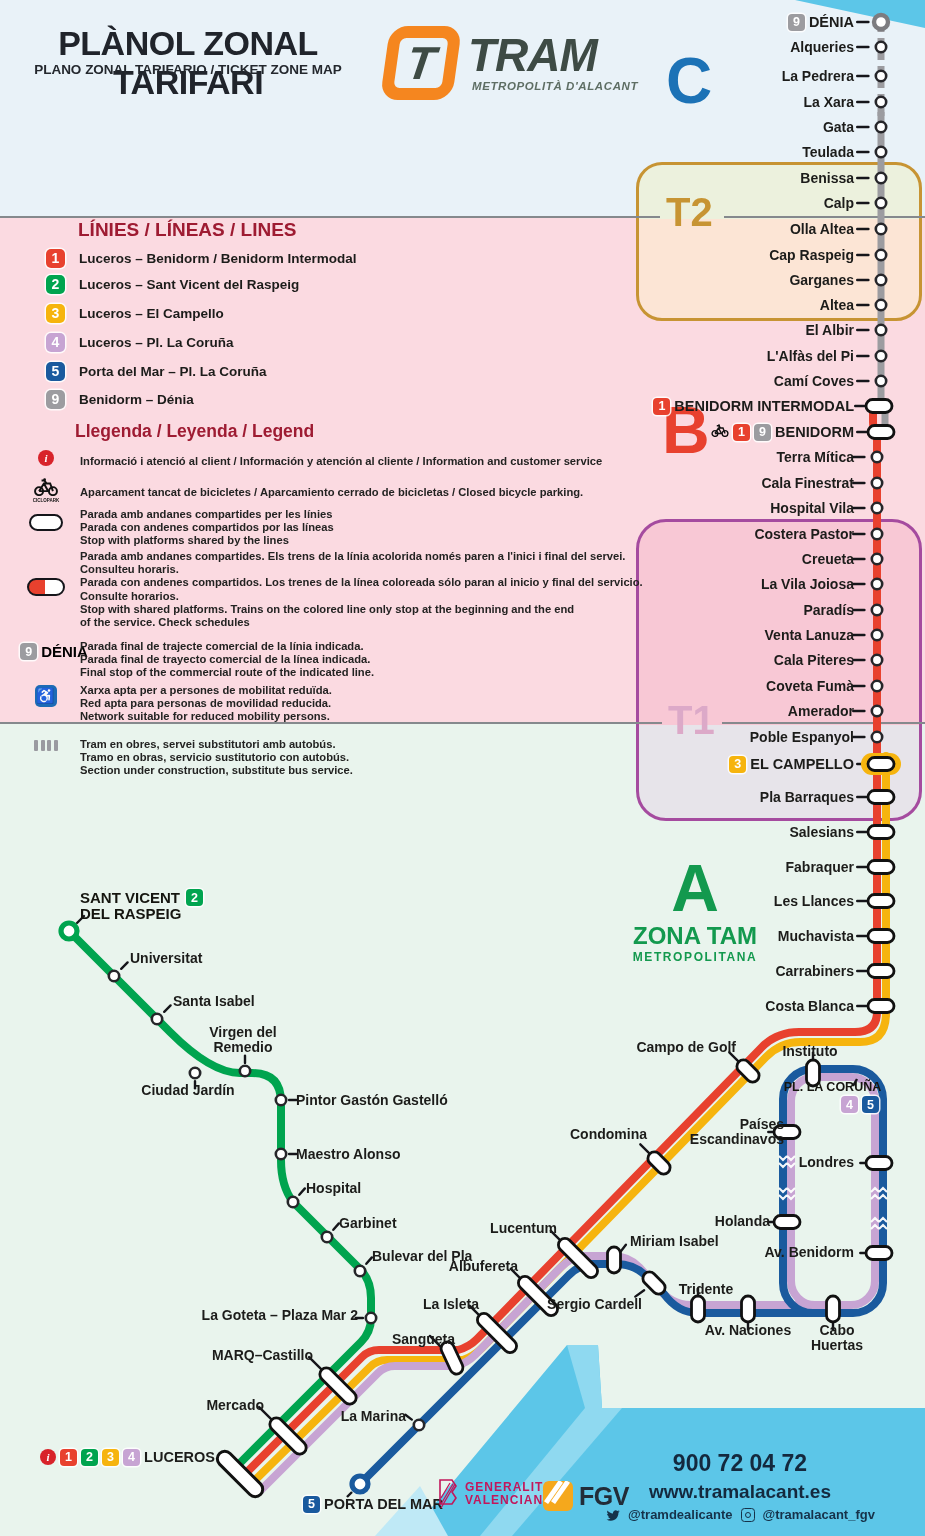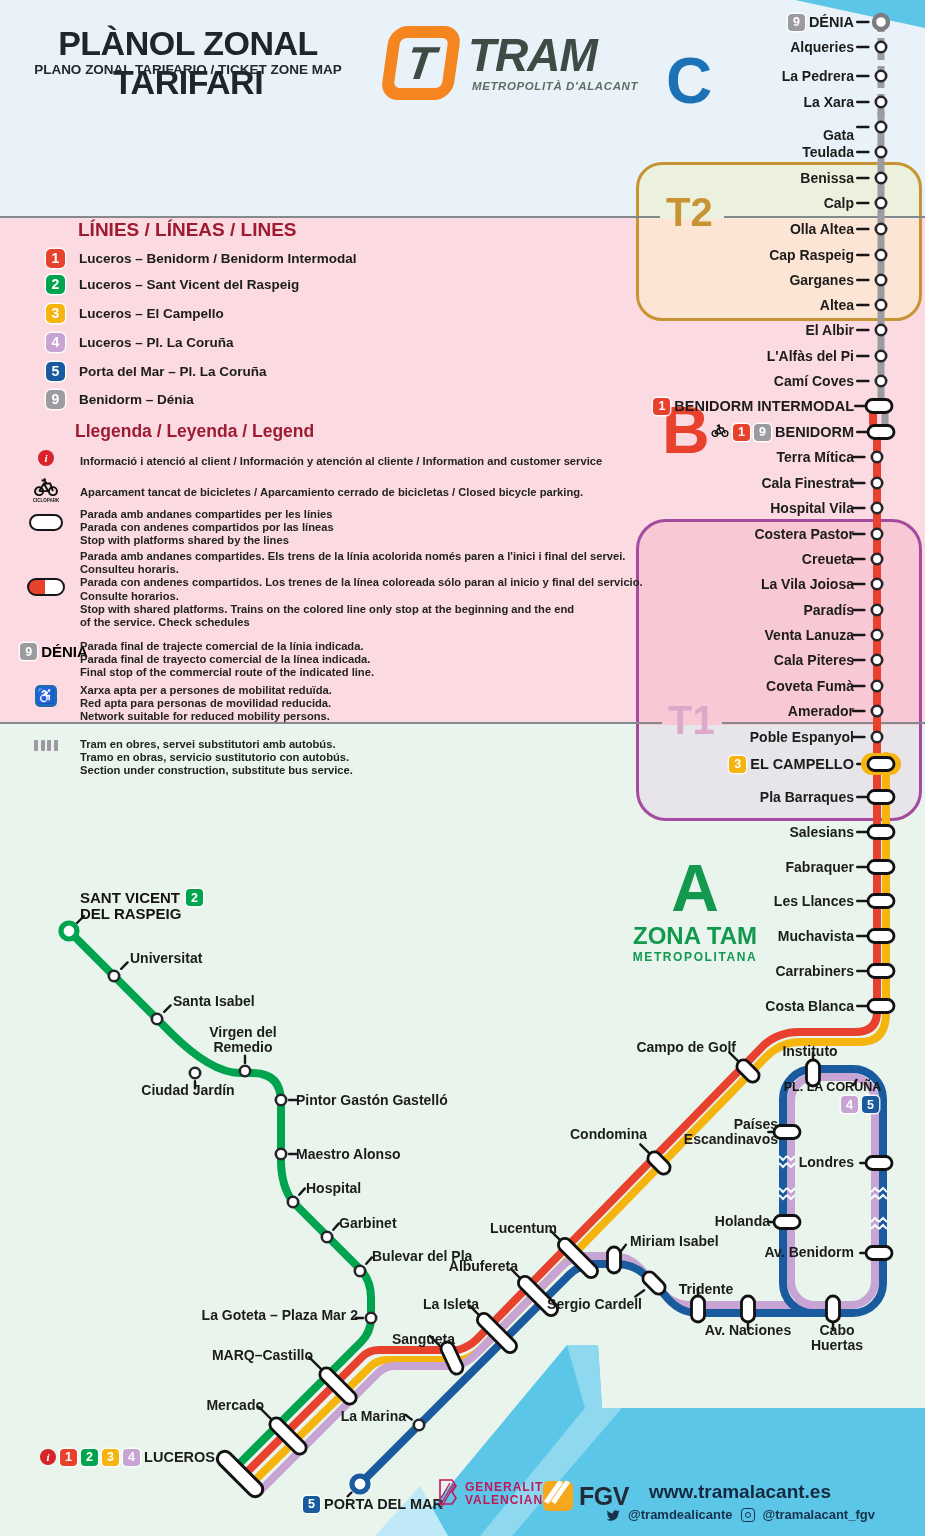--- a/index.html
+++ b/index.html
@@ -410,21 +410,21 @@
       </div>
       <div class="rrow" style="right: 71px; top: 38px;">
         <span>Alqueries</span>
       </div>
       <div class="rrow" style="right: 71px; top: 67px;">
         <span>La Pedrera</span>
       </div>
       <div class="rrow" style="right: 71px; top: 93px;">
         <span>La Xara</span>
       </div>
-      <div class="rrow" style="right: 71px; top: 118px; margin-top: 8px;">
+      <div class="rrow" style="right: 71px; top: 118px;">
         <span>Gata</span>
       </div>
       <div class="rrow" style="right: 71px; top: 143px;">
         <span>Teulada</span>
       </div>
       <div class="rrow" style="right: 71px; top: 169px;">
         <span>Benissa</span>
       </div>
       <div class="rrow" style="right: 71px; top: 194px;">
         <span>Calp</span>
@@ -545,41 +545,42 @@
       <div class="lbl" style="top: 1221px; right: 368px; text-align: right;">Lucentum</div>
       <div class="lbl" style="top: 1127px; right: 278px; text-align: right;">Condomina</div>
       <div class="lbl" style="top: 1040px; right: 189px; text-align: right;">Campo de Golf</div>
       <div class="lbl" style="top: 1409px; right: 519px; text-align: right;">La Marina</div>
       <div class="lbl" style="top: 1234px; left: 630px;">Miriam Isabel</div>
       <div class="lbl" style="top: 1297px; right: 283px; text-align: right;">Sergio Cardell</div>
       <div class="lbl" style="top: 1282px; left: 706px; transform: translateX(-50%); text-align: center;">Tridente</div>
       <div class="lbl" style="top: 1323px; left: 748px; transform: translateX(-50%); text-align: center;">Av. Naciones</div>
       <div class="lbl" style="top: 1323px; left: 837px; transform: translateX(-50%); text-align: center;">Cabo Huertas</div>
       <div class="lbl" style="top: 1044px; left: 810px; transform: translateX(-50%); text-align: center;">Instituto</div>
-      <div class="lbl" style="top: 1117px; right: 147px; text-align: right;">Países
+      <div class="lbl" style="top: 1117px; right: 141px; text-align: right;">Países
 Escandinavos</div>
       <div class="lbl" style="top: 1155px; right: 71px; text-align: center;">Londres</div>
       <div class="lbl" style="top: 1214px; right: 155px; text-align: center;">Holanda</div>
       <div class="lbl" style="top: 1245px; right: 71px; text-align: right;">Av. Benidorm</div>
     </div>
 
   <div class="abs" id="gva">
     <svg width="22" height="30" viewBox="0 0 22 30">
       <path d="M3 1 h12 l4 6 -4 6 4 6 -4 6 h-12 z" fill="none" stroke="#C2175B" stroke-width="1.6"></path>
       <path d="M4 25 l12 -20 M4 19 l9 -15 M4 29 l14 -24" stroke="#C2175B" stroke-width="1.3"></path>
     </svg>
     <div class="tx"><span>GENERALITAT</span><br><span>VALENCIANA</span></div>
   </div>
   <div class="abs" id="fgv">
     <span class="sq">
         <i style="left:8px"></i>
         <i style="left:15px"></i>
       </span>
     <span class="tx">FGV</span>
   </div>
+  <div class="abs" id="phone">900 72 04 72</div>
   <div class="abs" id="website">www.tramalacant.es</div>
   <div class="abs" id="social">
     <svg width="15" height="12" viewBox="0 0 15 12">
         <path d="M14 1.5 c-.5.3-1 .5-1.6.6 A2.6 2.6 0 0 0 8 4.5 c-2.2-.1-4.2-1.2-5.5-2.9 -.7 1.2-.3 2.7.8 3.5 -.4 0-.8-.1-1.2-.3 0 1.3.9 2.4 2.1 2.7 -.4.1-.8.1-1.2 0 .3 1.1 1.3 1.8 2.5 1.9 -1.1.9-2.5 1.3-3.9 1.1 1.2.8 2.7 1.2 4.2 1.2 5 0 7.8-4.2 7.6-8 .5-.4 1-.9 1.3-1.4 -.5.2-1 .3-1.5.4 .5-.3 1-.9 1.2-1.5z" fill="#16324A"></path>
       </svg>
     <span>@tramdealicante</span>
     <span class="igbox"></span>
     <span>@tramalacant_fgv</span>
   </div>
 </div>

